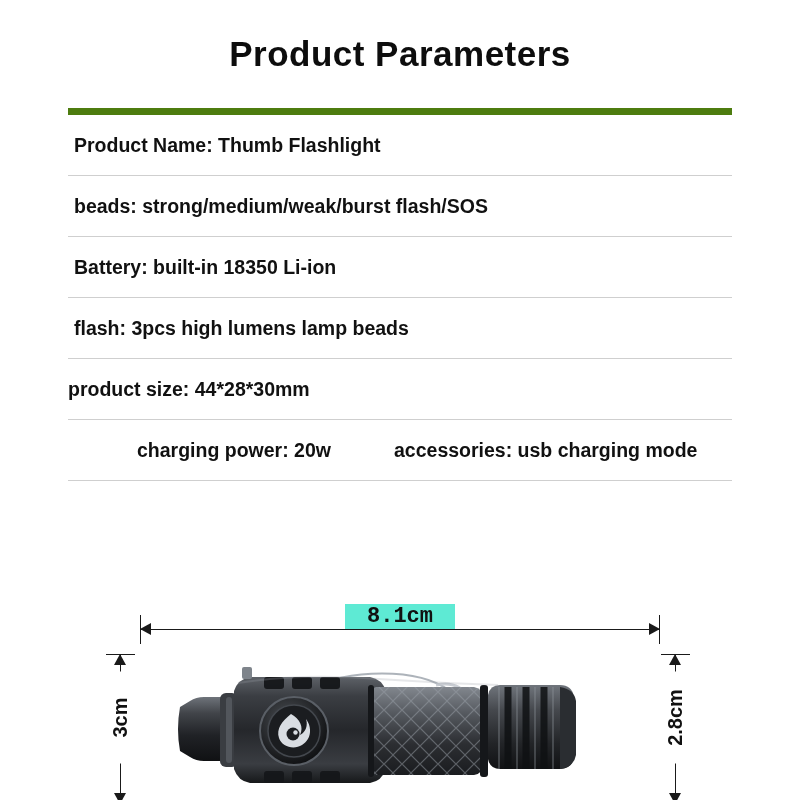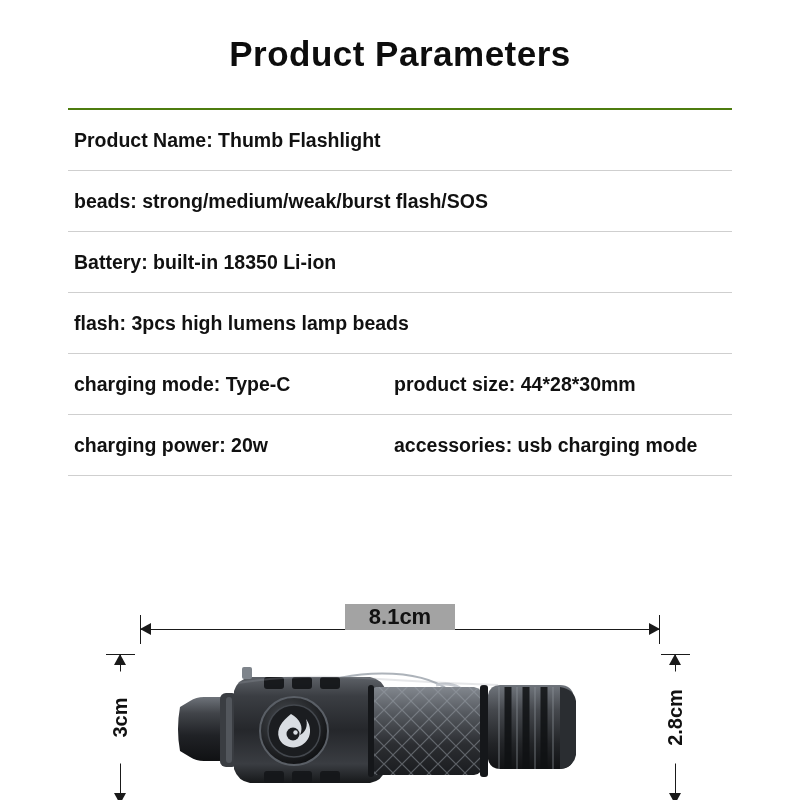--- a/index.html
+++ b/index.html
@@ -22,21 +22,22 @@
   .title {
     text-align: center;
     font-size: 35px;
     font-weight: bold;
     letter-spacing: 0.5px;
     margin-top: 34px;
     color: #0d0d0d;
   }
   .spec-table {
     margin: 34px 68px 0 68px;
-    border-top: 2px solid #4d7c0f;
+    border-top: 7px solid #4d7c0f;
+    text-align: center;
   }
   .spec-row {
     border-bottom: 1px solid #cfcfcf;
     display: flex;
     align-items: center;
     height: 60px;
     font-size: 19.5px;
     font-weight: bold;
     color: #111111;
   }
@@ -104,23 +105,24 @@
   .dim-top .tick-l { left: 0; }
   .dim-top .tick-r { right: 0; }
   .dim-top .label {
     position: absolute;
     left: 0;
     right: 0;
     top: -5px;
     text-align: center;
     font-size: 22px;
     font-weight: bold;
-    background: #a3a3a3;
+    background: #5eead4;
     width: 110px;
     margin: 0 auto;
+    font-family: Liberation Mono, monospace;
   }
 
   .dim-side {
     position: absolute;
     width: 40px;
     height: 150px;
   }
   .dim-side .vline {
     position: absolute;
     left: 20px;
@@ -196,21 +198,20 @@
 
     <div class="spec-row">
       <div class="cell-full">Battery: built-in 18350 Li-ion</div>
     </div>
 
     <div class="spec-row">
       <div class="cell-full">flash: 3pcs high lumens lamp beads</div>
     </div>
 
     <div class="spec-row">
-      <div class="cell-left">charging mode: Type-C</div>
       <div class="cell-right">product size: 44*28*30mm</div>
     </div>
 
     <div class="spec-row">
       <div class="cell-left">charging power: 20w</div>
       <div class="cell-right">accessories: usb charging mode</div>
     </div>
 
   </div>
 

